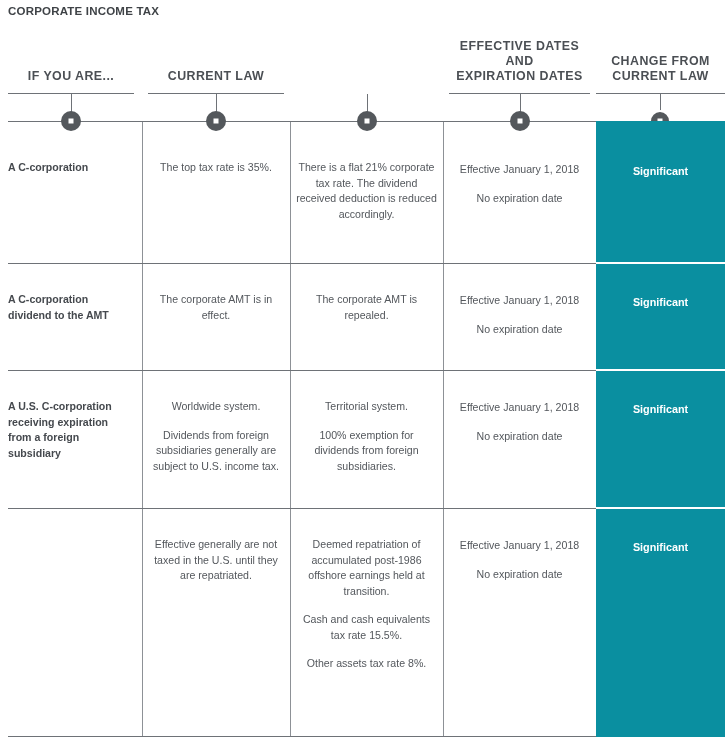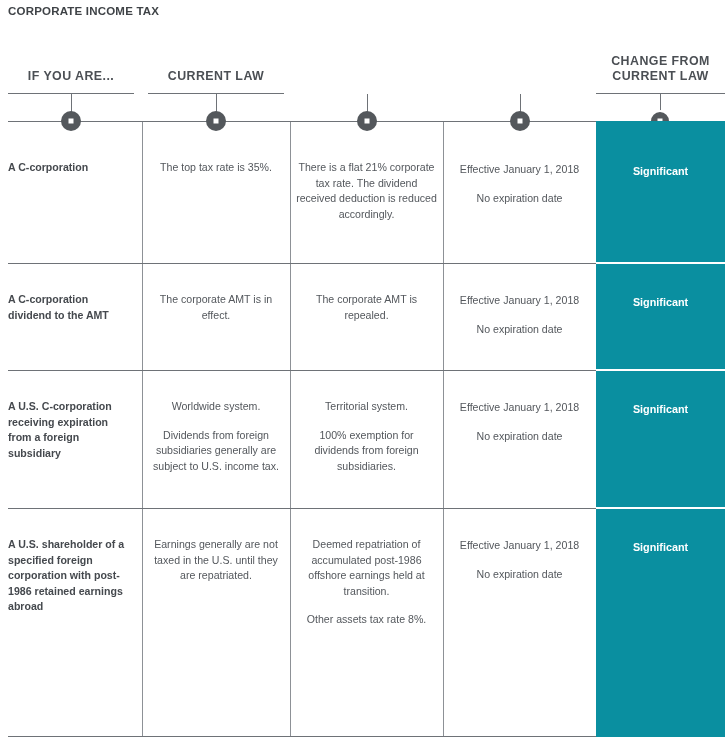--- a/index.html
+++ b/index.html
@@ -190,20 +190,28 @@
   <div class="stem" style="left:71px;"></div>
 
   <div class="col-head" style="left:148px; width:136px;">
     <span class="head-text">CURRENT LAW</span>
     <div class="head-rule"></div>
   </div>
   <div class="stem" style="left:216px;"></div>
 
   <div class="stem" style="left:367px;"></div>
 
+  <div class="col-head" style="left:449px; width:141px;">
+    <span class="head-text" style="bottom:10px;">
+      <span style="display:block;">EFFECTIVE DATES</span>
+      <span style="display:block;">AND</span>
+      <span style="display:block;">EXPIRATION DATES</span>
+    </span>
+    <div class="head-rule"></div>
+  </div>
   <div class="stem" style="left:520px;"></div>
 
   <div class="col-head" style="left:596px; width:129px;">
     <span class="head-text" style="bottom:10px;">
       <span style="display:block;">CHANGE FROM</span>
       <span style="display:block;">CURRENT LAW</span>
     </span>
     <div class="head-rule"></div>
   </div>
   <div class="stem" style="left:660px;"></div>
@@ -295,28 +303,26 @@
       <p>Effective January 1, 2018</p>
       <p>No expiration date</p>
     </div>
     <div class="cell c4" style="top:31px;">
       <span>Significant</span>
     </div>
   </div>
   <div class="row-rule" style="top:387px;"></div>
 
   <div class="row" style="top:388px; height:228px;">
-    <div class="cell c0" style="top:28px;">
-      <p>A U.S. shareholder of a specified foreign corporation with post-1986 retained earnings abroad</p>
-    </div>
     <div class="cell c1" style="top:28px;">
-      <p>Earnings generally are not taxed in the U.S. until they are repatriated.</p>
+      <p>Effective generally are not taxed in the U.S. until they are repatriated.</p>
     </div>
     <div class="cell c2" style="top:28px;">
       <p>Deemed repatriation of accumulated post-1986 offshore earnings held at transition.</p>
+      <p>Cash and cash equivalents tax rate 15.5%.</p>
       <p>Other assets tax rate 8%.</p>
     </div>
     <div class="cell c3" style="top:29px;">
       <p>Effective January 1, 2018</p>
       <p>No expiration date</p>
     </div>
     <div class="cell c4" style="top:31px;">
       <span>Significant</span>
     </div>
   </div>

